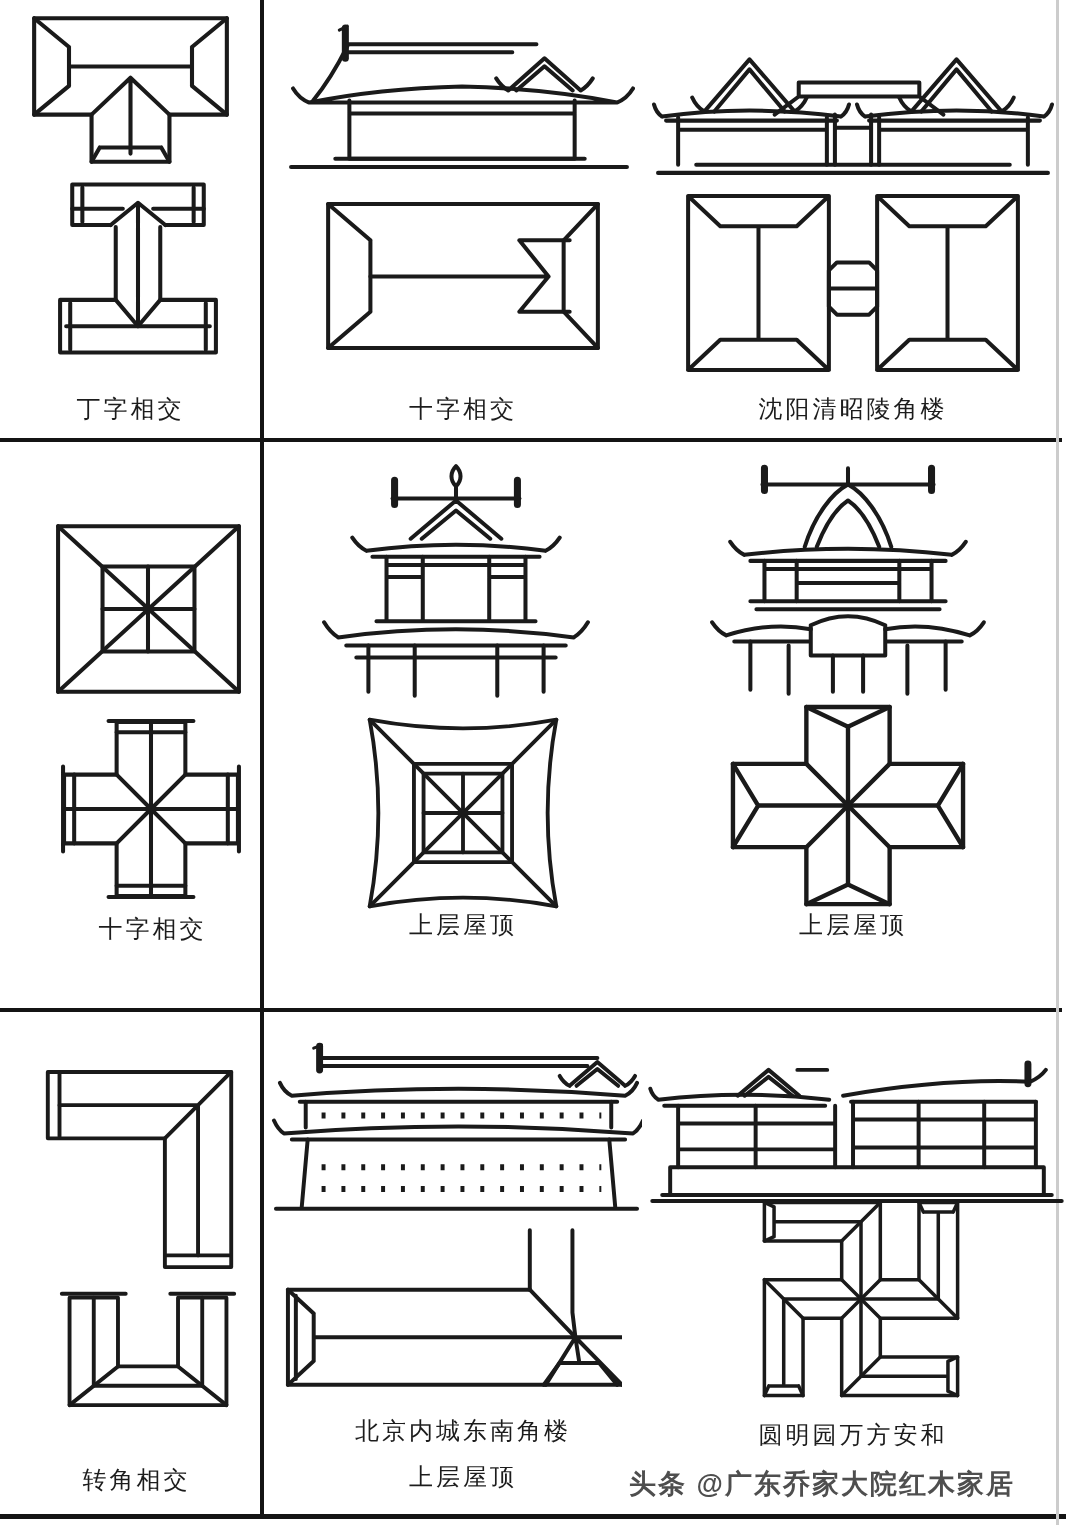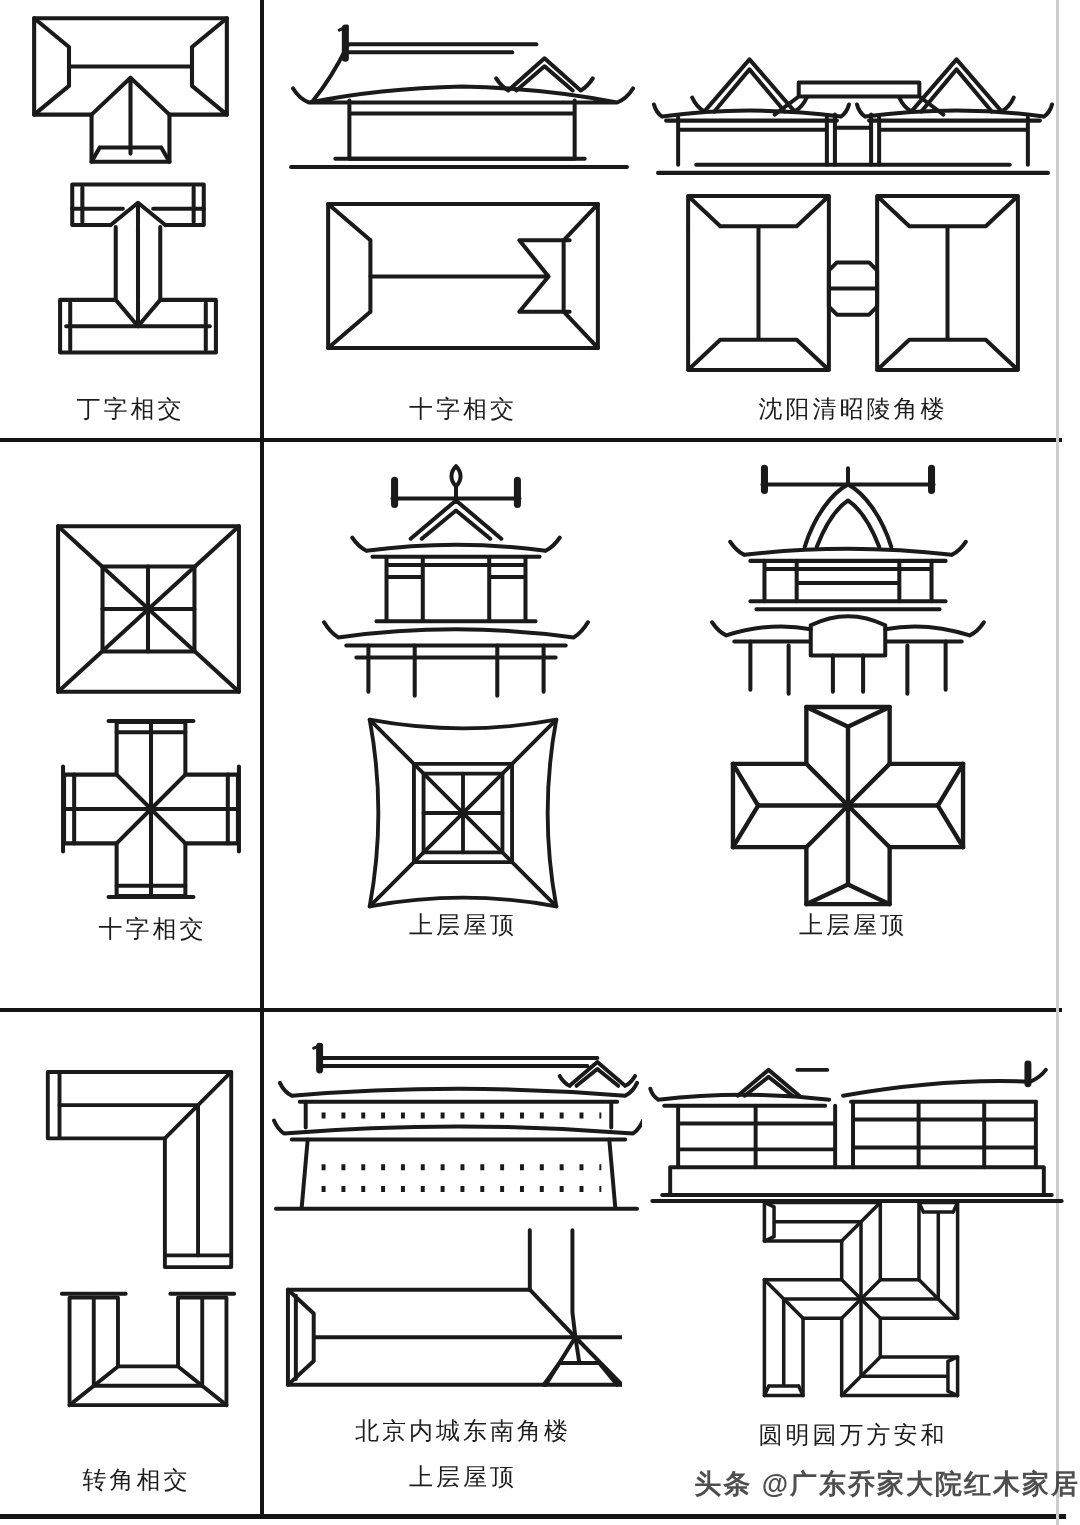--- a/index.html
+++ b/index.html
@@ -240,15 +240,15 @@
       <path class="ink" d="M186,16 H220 M181,5 L186,16 M225,5 L220,16"></path>
       <path class="ink" d="M214,186 V220 M225,181 L214,186 M225,225 L214,220"></path>
       <path class="ink" d="M10,214 H44 M5,225 L10,214 M49,225 L44,214"></path>
     </svg>
   </div>
   <div class="lbl" style="left:652px;top:1412px;width:402px;text-align:center;">
     <span>圆明园万方安和</span>
     <span></span>
   </div>
 
-  <div class="watermark" style="left:660px;top:1466px;width:420px;">头条 @广东乔家大院红木家居</div>
+  <div class="watermark" style="left:612px;top:1466px;width:420px;text-align:center;">头条 @广东乔家大院红木家居</div>
 
 </div>
 
 </body></html>

